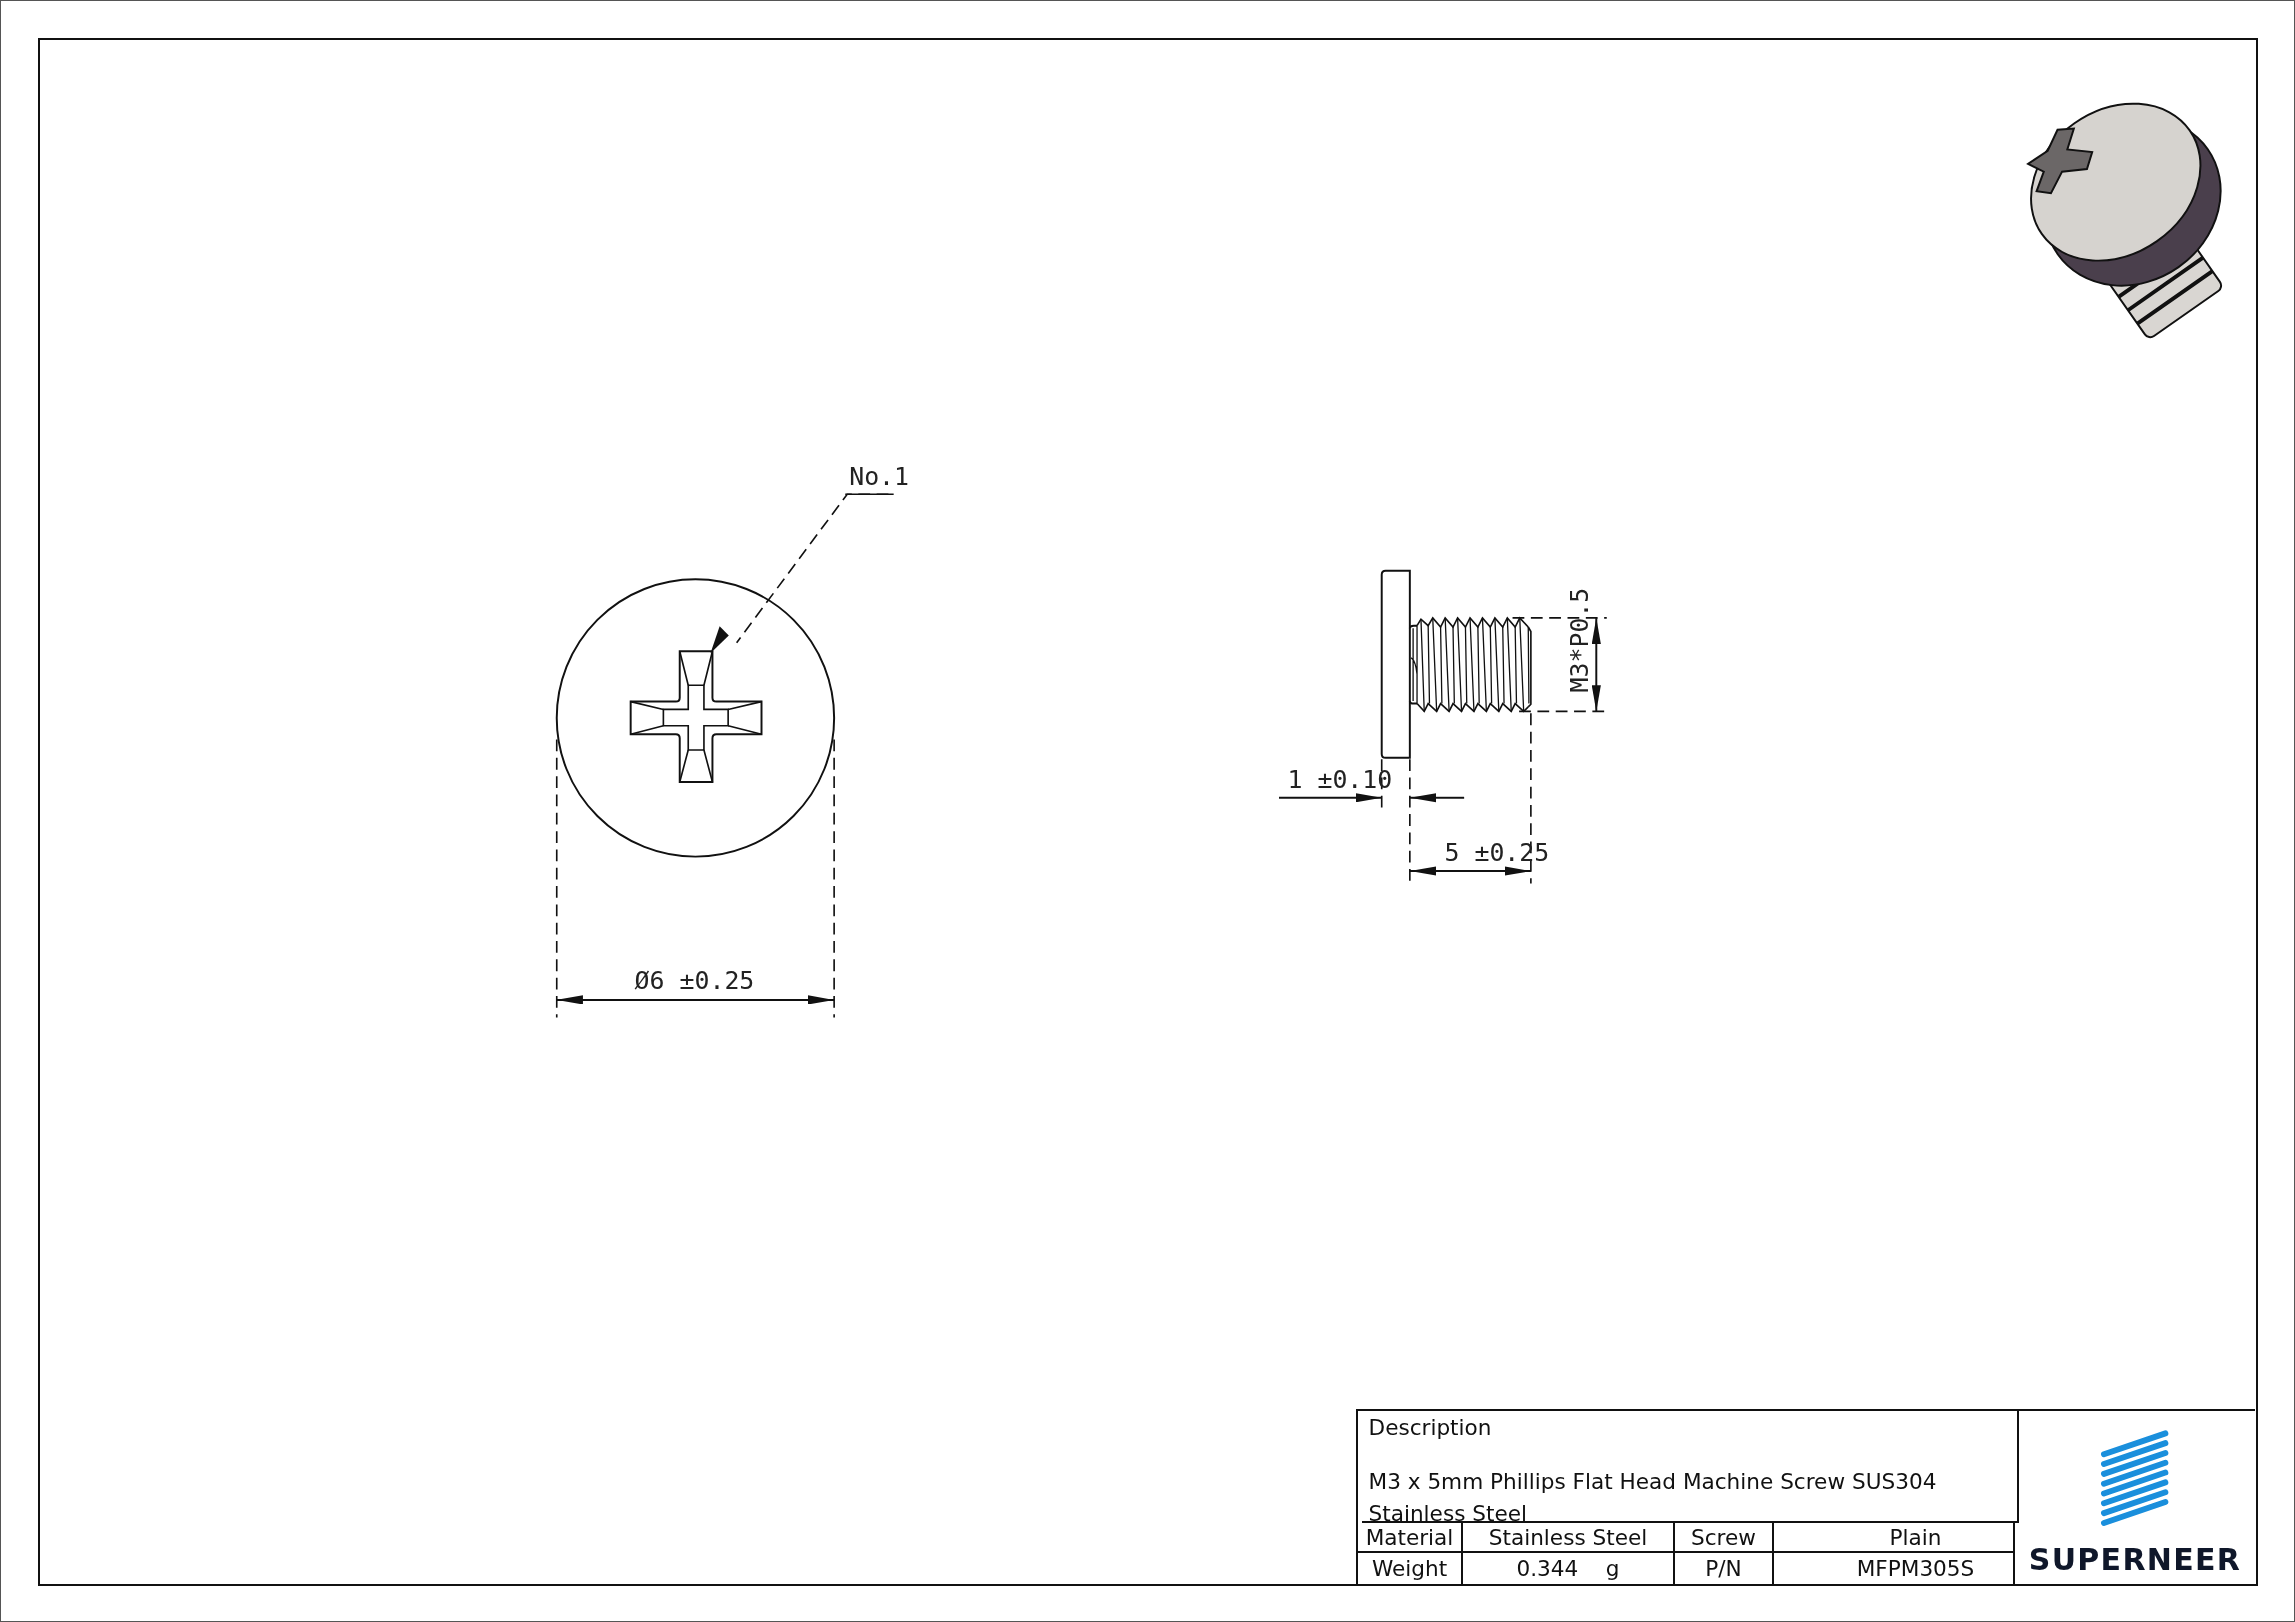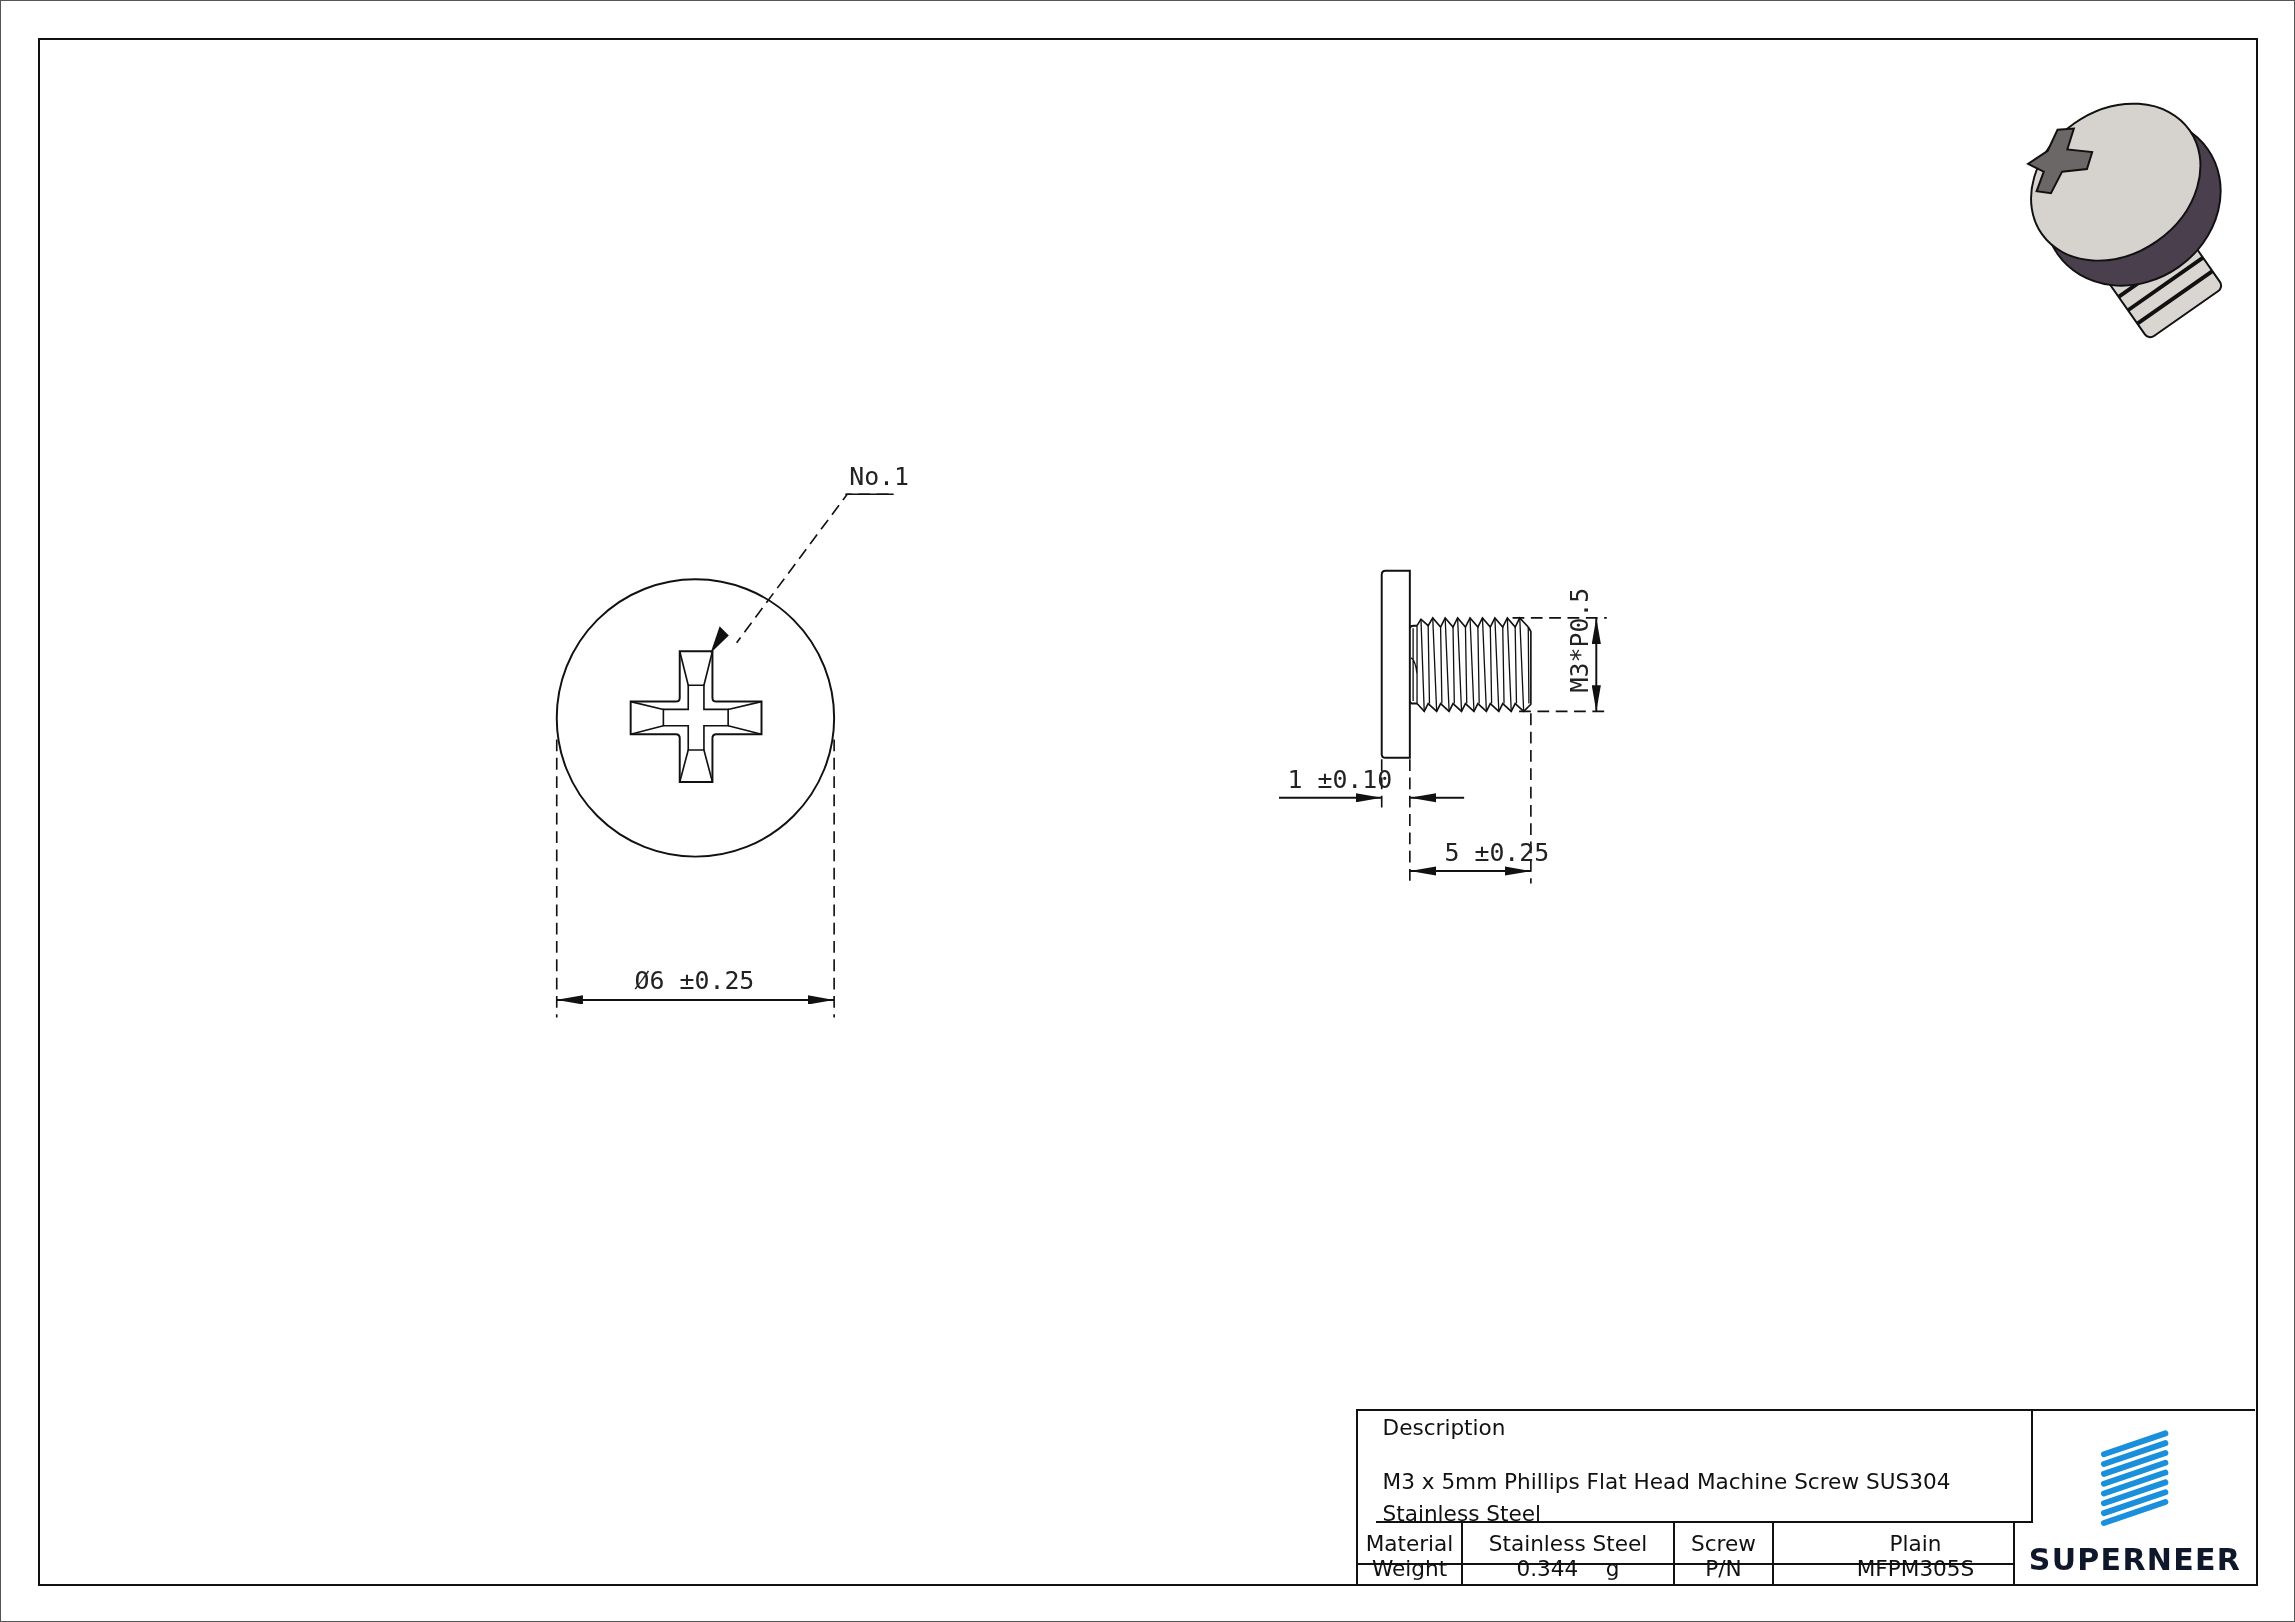--- a/index.html
+++ b/index.html
@@ -2,25 +2,25 @@
 <html style="font-size:10.5px"><head>
 <meta charset="utf-8">
 <style>
   html, body { margin:0; padding:0; background:#ffffff; }
   body { width:2295px; height:1623px; position:relative; overflow:hidden; font-family:"DejaVu Sans", sans-serif; }
   .sheet { position:absolute; left:0; top:0; width:2293px; height:1620px; border:1.3px solid #555; }
   .frame { position:absolute; left:38px; top:38px; width:2216px; height:1544px; border:2.6px solid #111; }
   svg.drawing { position:absolute; left:0; top:0; }
   .dimtxt { font-family:"DejaVu Sans Mono", monospace; font-size:38px; fill:#222; }
   .tb { position:absolute; left:1356px; top:1409px; width:897px; height:173px; border:2.6px solid #111; border-right:none; border-bottom:none; }
-  .tb-desc { position:absolute; left:18px; top:0; width:657px; height:112px; border-right:2.6px solid #111; border-bottom:2.6px solid #111; padding:3.9px 6.5px; box-sizing:border-box; }
+  .tb-desc { position:absolute; left:4px; top:0; width:657px; height:112px; border-right:2.6px solid #111; border-bottom:2.6px solid #111; padding:3.9px 6.5px; box-sizing:border-box; }
   .tb-desc .lbl { font-size:21.6px; color:#111; line-height:26px; }
   .tb-desc .line1 { font-size:21.6px; color:#111; line-height:26px;margin-top:28px; }
   .tb-desc .line2 { font-size:21.6px; color:#111; line-height:26px; margin-top:6.5px; }
-  .tb-row { position:absolute; left:0; width:657px; height:42px; display:flex; border-bottom:2.6px solid #111; border-right:2.6px solid #111; box-sizing:border-box; }
+  .tb-row { position:absolute; left:0; width:657px; height:30px; display:flex; border-bottom:2.6px solid #111; border-right:2.6px solid #111; box-sizing:border-box; }
   .tb-row .cell { border-right:2.6px solid #111; display:flex; align-items:center; justify-content:center; font-size:21.6px; color:#111; box-sizing:border-box; }
   .tb-row .cell:last-child { border-right:none;padding-left:48px; }
   .c1 { width:105px; } .c2 { width:212px; } .c3 { width:99px; } .c4 { width:235px; }
   .tb-logo { position:absolute; left:657px; top:0; width:240px; height:173px; }
   .logo-word { position:absolute; left:0; width:240px; top:131px; text-align:center; font-family:"DejaVu Sans", sans-serif; font-weight:bold; font-size:30px; letter-spacing:1.3px; color:#0f172a; }
 </style>
 </head>
 <body>
 
 <div class="sheet"></div>

